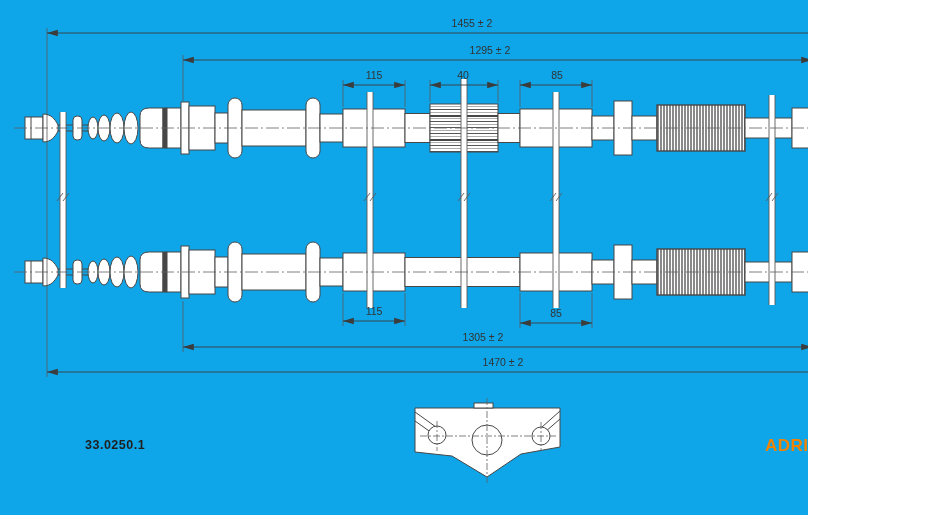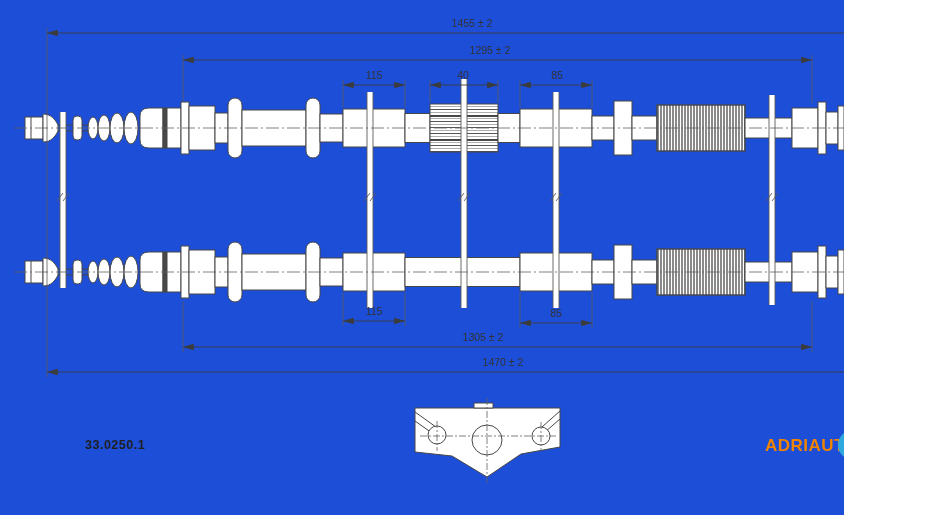--- a/index.html
+++ b/index.html
@@ -1,17 +1,17 @@
 <!DOCTYPE html>
 <html><head>
 <meta charset="utf-8">
 <style>
   html,body{margin:0;padding:0;background:#fff;}
-  #stage{position:relative;width:808px;height:515px;background:#1d4ed8;overflow:hidden;
-         font-family:"Liberation Sans",sans-serif;padding-left:36px;}
+  #stage{position:relative;width:808px;height:515px;background:#0ea5e9;overflow:hidden;
+         font-family:"Liberation Sans",sans-serif;}
   svg{position:absolute;left:0;top:0;}
   .st   {stroke:#474747;stroke-width:1;fill:none;}
   .stw  {stroke:#474747;stroke-width:1;fill:#fff;}
   .dark {stroke:#474747;stroke-width:1;fill:#474747;}
   .dim  {stroke:#3c3c3c;stroke-width:0.9;fill:none;}
   .ext  {stroke:#5a5a5a;stroke-width:0.8;fill:none;}
   .cl   {stroke:#5f5f5f;stroke-width:0.8;fill:none;stroke-dasharray:13 3 2 3;}
   .cl2  {stroke:#5f5f5f;stroke-width:0.8;fill:none;stroke-dasharray:7 2 2 2;}
   .brk  {stroke:#5a5a5a;stroke-width:0.9;fill:none;}
   .gap  {fill:#fff;stroke:none;}

